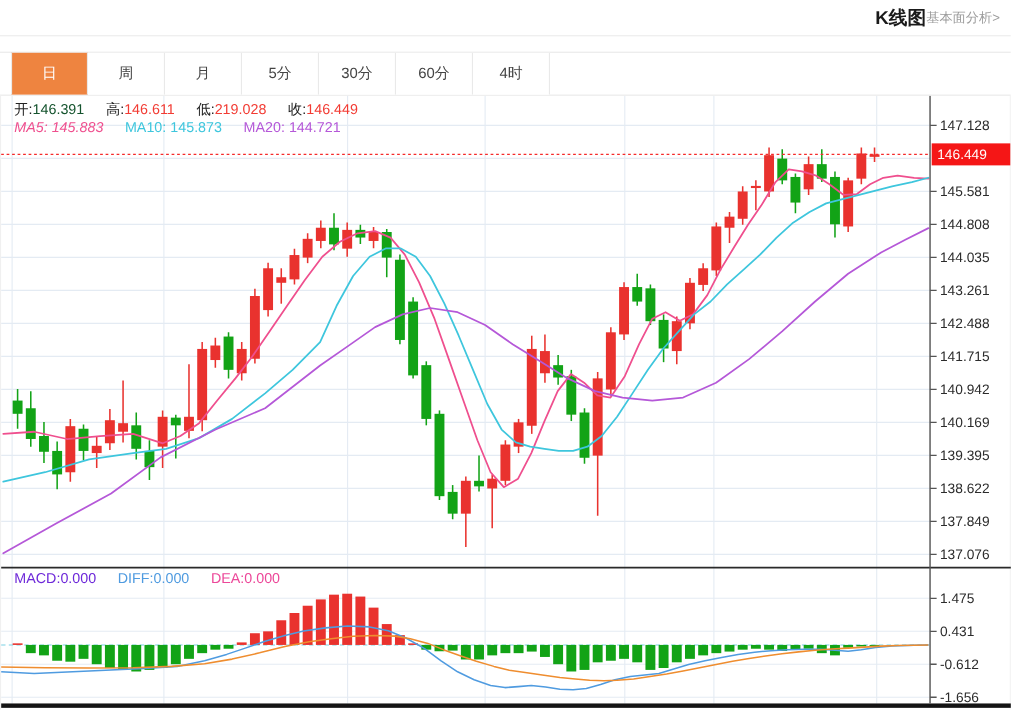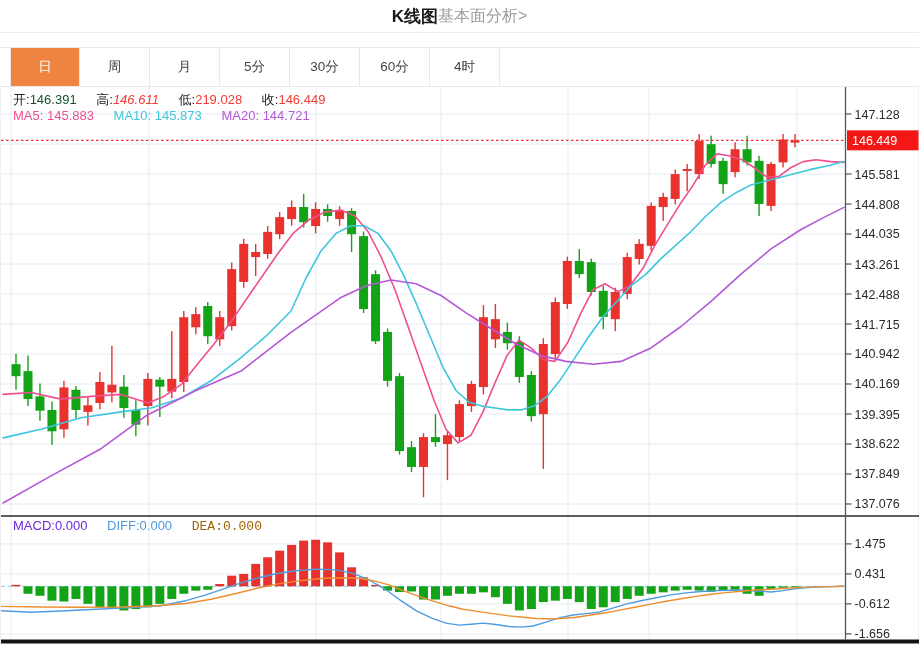--- a/index.html
+++ b/index.html
@@ -1,20 +1,20 @@
 <!DOCTYPE html>
 <html><head>
 <meta charset="utf-8">
 <style>
   html,body{margin:0;padding:0;background:#fff;font-family:"Liberation Sans",sans-serif;}
   .page{width:919px;height:646px;position:relative;overflow:hidden;background:#fff;}
-  .hdr{display:flex;justify-content:center;align-items:center;height:32px;
+  .hdr{display:flex;justify-content:flex-end;align-items:center;height:32px;
        padding:0 10px;border-bottom:1px solid #ececec;}
   .hdr .title{font-size:17px;font-weight:bold;color:#1a1a1a;}
-  .hdr .link{font-size:16px;color:#9b9b9b;cursor:pointer;text-decoration:none;}
+  .hdr .link{font-size:12px;color:#9b9b9b;cursor:pointer;text-decoration:none;}
   .tabs{margin-top:14px;height:40px;display:flex;border-top:1px solid #e9e9e9;
         border-bottom:1px solid #e9e9e9;padding-left:10px;box-sizing:border-box;}
   .tab{width:70px;height:100%;display:flex;align-items:center;justify-content:center;
        font-size:13.5px;color:#444;border-right:1px solid #e9e9e9;cursor:pointer;
        box-sizing:border-box;background:#fff;}
   .tab:first-child{border-left:1px solid #e9e9e9;}
   .tab.active{color:#fff;}
   .chart-wrap{position:relative;width:919px;height:558px;border-left:1px solid #f0f0f0;
               border-right:1px solid #f0f0f0;box-sizing:border-box;}
   .overlay{position:absolute;left:12px;font-size:13px;white-space:nowrap;z-index:3;
@@ -453,30 +453,30 @@
           <text x="853.5" y="551.39344" font-size="12.5" fill="#2b2b2b">-1.656</text>
           <g>
             <rect x="846" y="43.342483999998976" width="71.5" height="20" fill="#f51616"></rect>
             <text x="851" y="57.842483999998976" font-size="12.5" fill="#ffffff">146.449</text>
           </g>
         </g>
       </svg>
 
     <div class="overlay" style="top:4px;">
       <span class="pair"><span class="lbl">开:</span><span class="val" style="color: #14532d;">146.391</span></span>
-      <span class="pair"><span class="lbl">高:</span><span class="val" style="color: rgb(242, 59, 51); font-style: italic;">146.611</span></span>
+      <span class="pair"><span class="lbl">高:</span><span class="val" style="color: rgb(242, 59, 51);">146.611</span></span>
       <span class="pair"><span class="lbl">低:</span><span class="val" style="color: rgb(242, 59, 51);">219.028</span></span>
       <span class="pair"><span class="lbl">收:</span><span class="val" style="color: rgb(242, 59, 51);">146.449</span></span>
     </div>
 
     <div class="overlay" style="top:21px;">
-      <span class="pair" style="color: rgb(239, 79, 142);"><span>MA5:</span> <span>145.883</span></span>
+      <span class="pair" style="color: rgb(239, 79, 142); font-style: italic;"><span>MA5:</span> <span>145.883</span></span>
       <span class="pair" style="color: rgb(62, 198, 221);"><span>MA10:</span> <span>145.873</span></span>
       <span class="pair" style="color: rgb(181, 88, 216);"><span>MA20:</span> <span>144.721</span></span>
     </div>
 
     <div class="overlay" style="top:431px;">
       <span class="pair" style="color: #6d28d9;"><span>MACD:</span><span>0.000</span></span>
       <span class="pair" style="color: rgb(79, 155, 224);"><span>DIFF:</span><span>0.000</span></span>
-      <span class="pair" style="color: #a16207; font-family: Liberation Mono, monospace;"><span>DEA:</span><span>0.000</span></span>
+      <span class="pair" style="color: #ec4899;"><span>DEA:</span><span>0.000</span></span>
     </div>
   </div>
 </div>
 
 </body></html>

